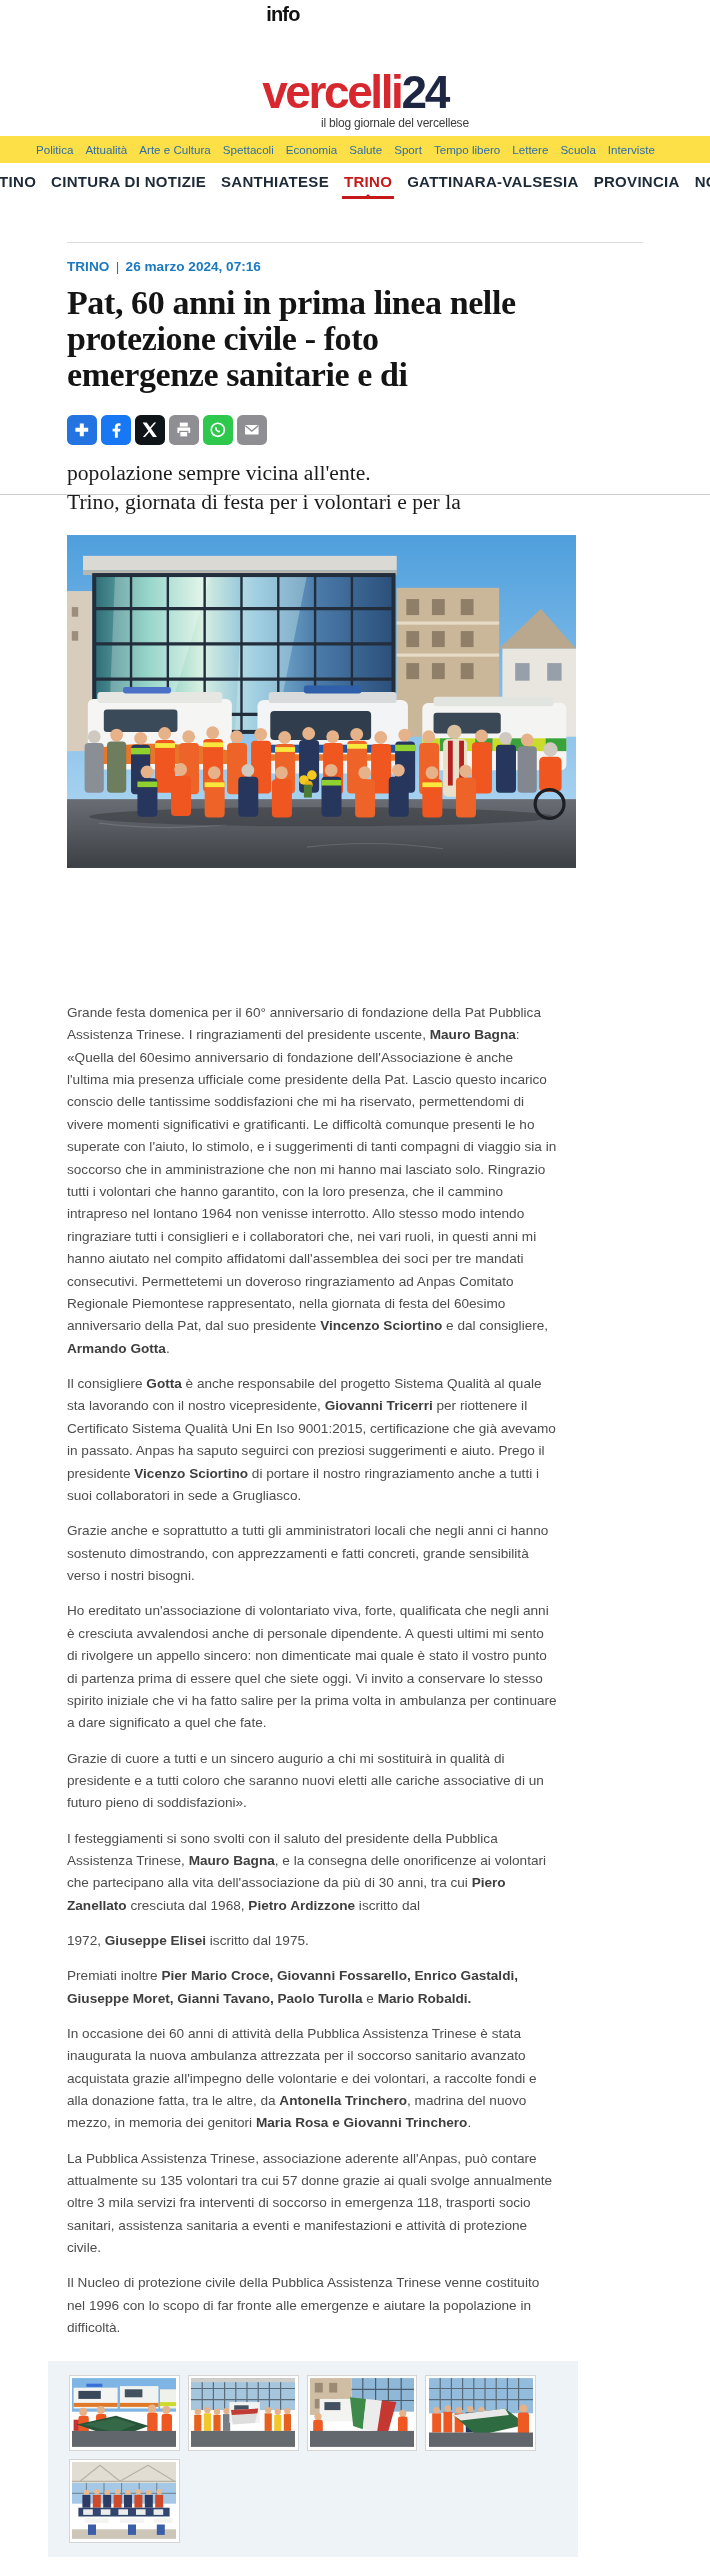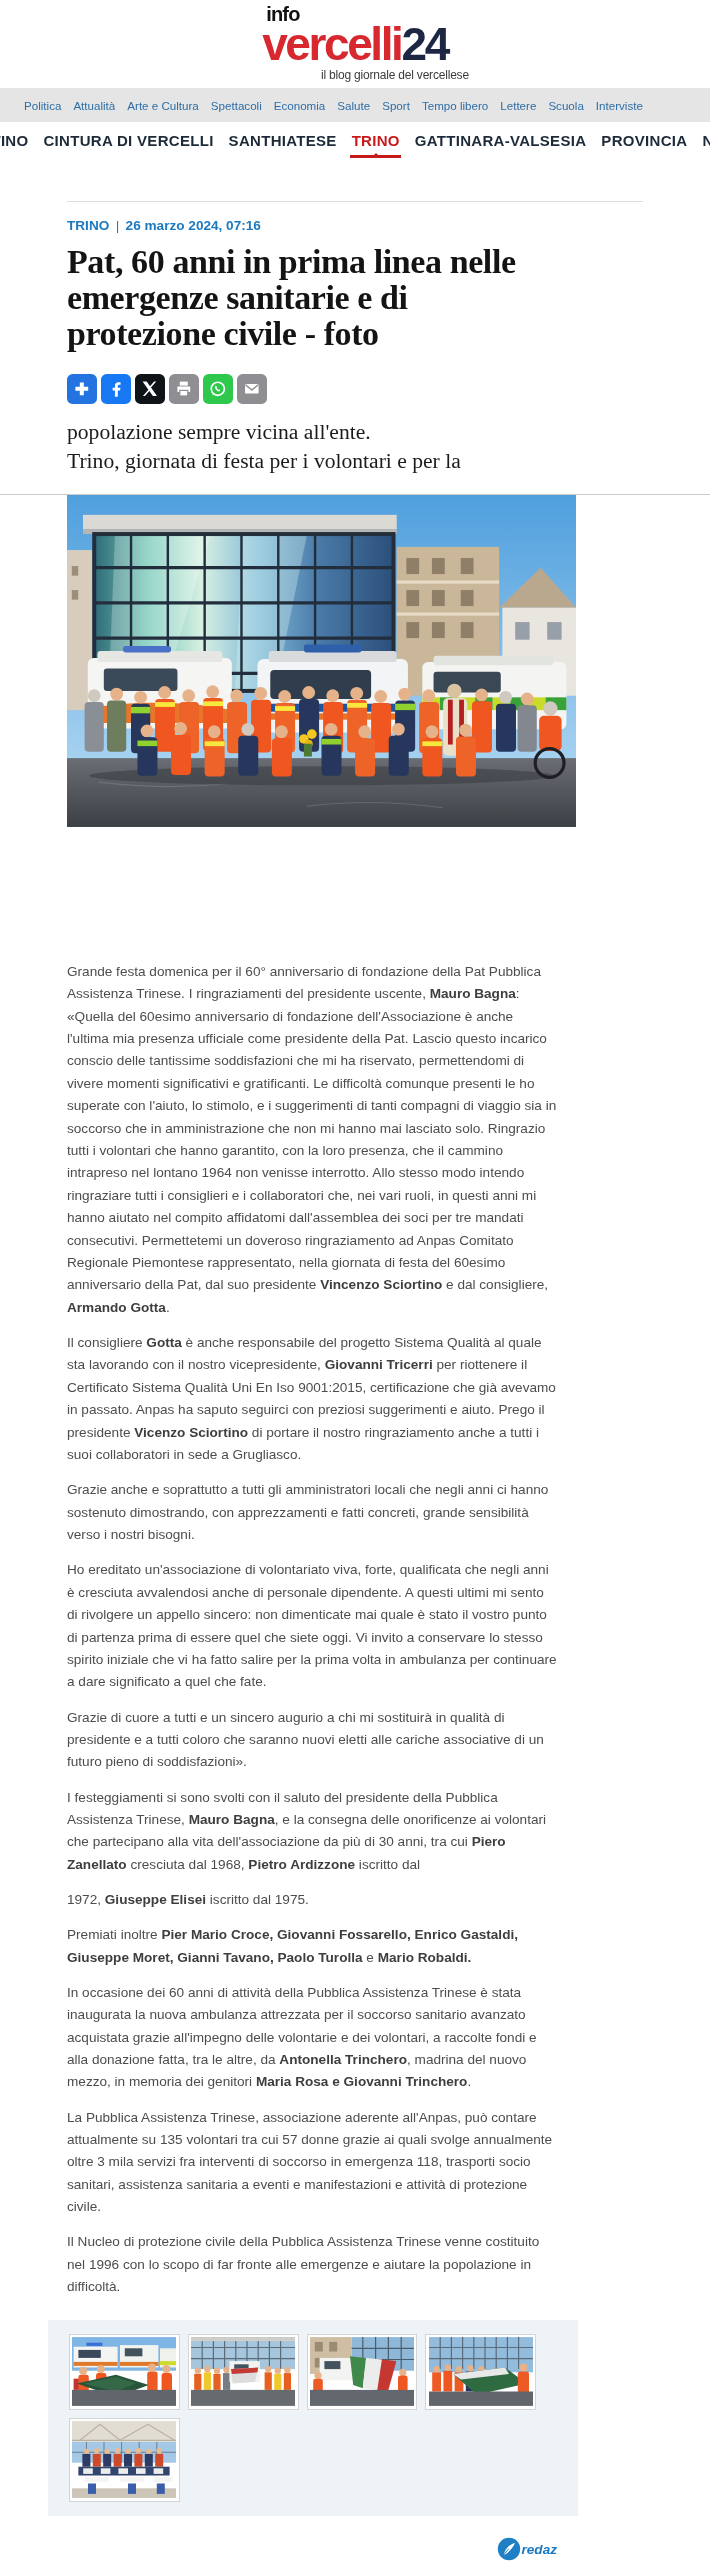--- a/index.html
+++ b/index.html
@@ -3,28 +3,28 @@
 <meta charset="utf-8">
 <style>
   html,body{margin:0;padding:0;background:#fff;}
   .page{position:relative;width:710px;height:2576px;background:#fff;overflow:hidden;
         font-family:"Liberation Sans",sans-serif;}
   
   .site-header{padding-top:4px;text-align:center;}
   .logo{display:inline-block;text-align:left;cursor:pointer;}
   .logo-info{display:block;font-size:20px;font-weight:700;color:#111;line-height:1;
              margin:0 0 -3.2px 4px;letter-spacing:-0.8px;}
-  .logo-main{font-size:46px;font-weight:700;letter-spacing:-2.4px;line-height:1;}
+  .logo-main{font-size:46px;font-weight:700;letter-spacing:-2.4px;line-height:1;margin-top:48px;}
   .logo-brand{color:#d7282f;}
   .logo-num{color:#1d2744;}
   .logo-tagline{font-size:12px;color:#3c3c3c;text-align:right;margin:0.8px -21px 0 0;
                 letter-spacing:-0.2px;}
   
-  .nav1{margin-top:6.4px;background:#e5e5e5;height:34px;display:flex;align-items:center;
-        padding-left:24px;gap:12px;white-space:nowrap;overflow:hidden;}
+  .nav1{margin-top:6.4px;background:#fde047;height:27px;display:flex;align-items:center;
+        padding-left:36px;gap:12px;white-space:nowrap;overflow:hidden;}
   .nav1 a{color:#2e6ea6;font-size:11.6px;text-decoration:none;cursor:pointer;}
   
   .nav2{background:#fff;height:37px;display:flex;align-items:center;justify-content:center;
         gap:15px;white-space:nowrap;overflow:hidden;}
   .nav2 a{color:#1d2a38;font-size:15px;font-weight:700;letter-spacing:0.3px;
           text-decoration:none;position:relative;cursor:pointer;}
   .nav2 a.active{color:#c61a1a;}
   .nav2 a.active::after{content:"";position:absolute;left:-1.6px;right:-1.6px;bottom:-8.8px;
           height:2.4px;background:#c61a1a;}
   .nav2 a.active::before{content:"";position:absolute;left:50%;margin-left:-3.2px;bottom:-7.2px;
@@ -80,38 +80,38 @@
       <a>Salute</a>
       <a>Sport</a>
       <a>Tempo libero</a>
       <a>Lettere</a>
       <a>Scuola</a>
       <a>Interviste</a>
     </nav>
   <nav class="nav2" id="nav2">
       <a>CIGLIANO</a>
       <a>CRESCENTINO</a>
-      <a>CINTURA DI VERCELLI</a>
+      <a>CINTURA DI NOTIZIE</a>
       <a>SANTHIATESE</a>
       <a class="active">TRINO</a>
       <a>GATTINARA-VALSESIA</a>
       <a>PROVINCIA</a>
       <a>NOTIZIE DAL PIEMONTE</a>
     </nav>
 
   <main class="article">
 
     <div class="kicker">
       <span class="k-section">TRINO</span><span class="k-sep">|</span><span class="k-date">26 marzo 2024, 07:16</span>
     </div>
 
     <h1 class="title" id="title">
         <div>Pat, 60 anni in prima linea nelle</div>
+        <div>protezione civile - foto</div>
         <div>emergenze sanitarie e di</div>
-        <div>protezione civile - foto</div>
       </h1>
 
     <div class="share-row" id="share-row">
         <button class="share-btn" style="background: rgb(35, 116, 225);">
           <span style="line-height: 0;"><svg width="17.6" height="17.6" viewBox="0 0 22 22">
               <path d="M11 3v16M3 11h16" stroke="#fff" stroke-width="5"></path>
             </svg></span>
         </button>
         <button class="share-btn" style="background: rgb(24, 119, 242);">
           <span style="line-height: 0;"><svg width="17.6" height="17.6" viewBox="0 0 22 22">

